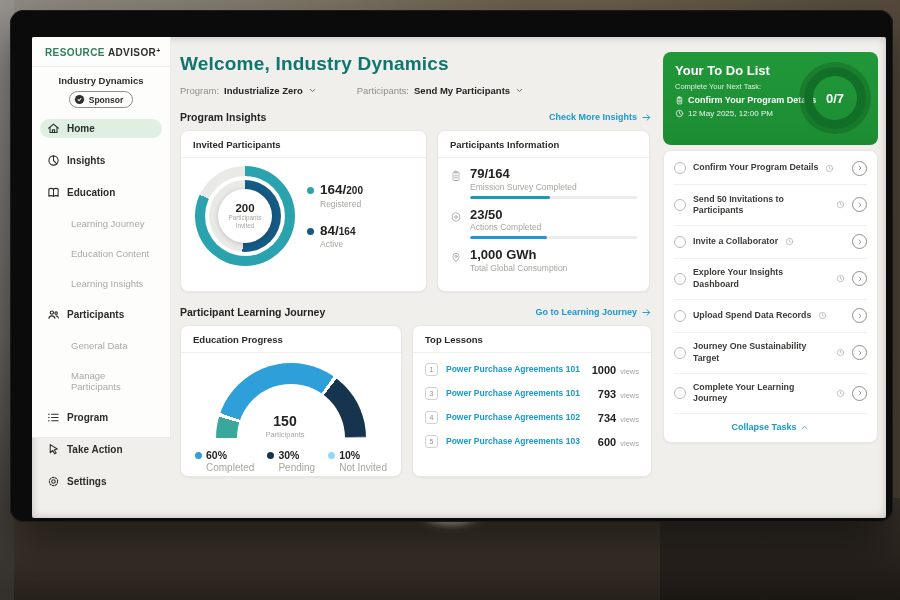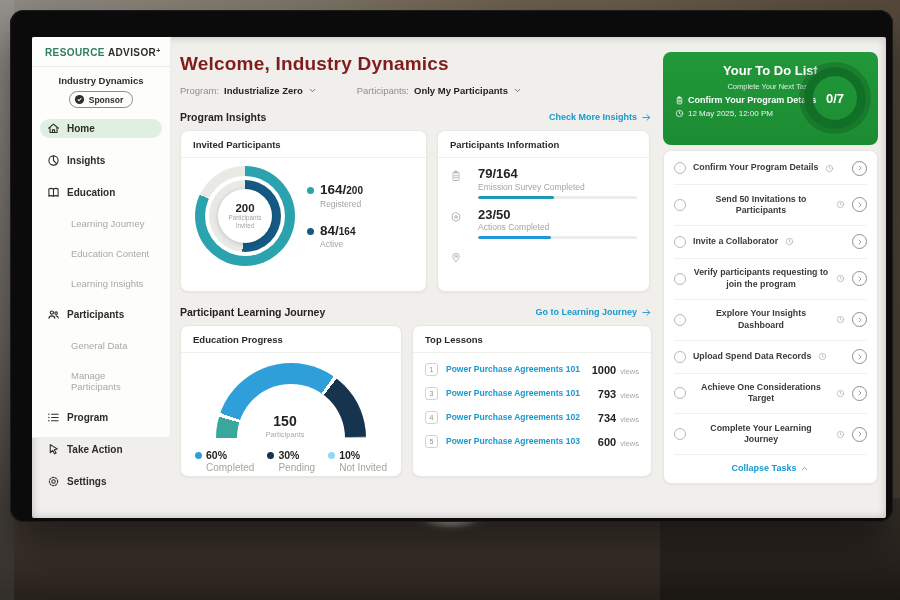--- a/index.html
+++ b/index.html
@@ -39,21 +39,21 @@
   .sponsor .sp-tx{font-size:8.5px;font-weight:600;color:#2d2d2b;}
   .nav{margin-top:11px;padding:0 8px;display:flex;flex-direction:column;gap:13px;}
   .nav-item{display:flex;align-items:center;gap:7px;padding:3px 7px;border-radius:14px;
     font-size:10px;font-weight:700;color:#2c2c2a;cursor:pointer;}
   .nav-item.active{background:#dff0e2;}
   .nav-item.sub{padding-left:31px;font-size:9.5px;font-weight:500;color:#a9a9a4;}
   .nav-icon{width:13px;height:13px;display:inline-flex;color:#2c2c2a;flex:none;}
   .nav-icon svg,.sp-ic svg{width:100%;height:100%;}
   
   .main{position:absolute;left:148px;top:0;width:472px;}
-  .welcome{margin-top:16px;font-size:19px;font-weight:800;color:#7f1d1d;letter-spacing:.2px;}
+  .welcome{margin-top:16px;font-size:19px;font-weight:800;color:#0f766e;letter-spacing:.2px;}
   .filters{margin-top:10px;display:flex;gap:40px;align-items:center;}
   .filter{display:flex;align-items:center;gap:5px;cursor:pointer;}
   .f-label{font-size:9.5px;color:#8f8f8a;}
   .f-value{font-size:9.5px;font-weight:800;color:#232321;}
   .f-chev{width:9px;height:9px;color:#4a4a46;display:inline-flex;}
   .f-chev svg{width:100%;height:100%;}
   .sect-row{display:flex;justify-content:space-between;align-items:center;}
   .sect-row.first{margin-top:15px;}
   .sect-row.second{margin-top:14px;}
   .sect-title{font-size:10.5px;font-weight:800;color:#242422;}
@@ -77,21 +77,21 @@
   .d-lab{font-size:6.3px;color:#a5a5a0;width:42px;line-height:1.2;}
   .legA{display:flex;flex-direction:column;gap:15px;}
   .legA-item{display:flex;align-items:flex-start;gap:6px;}
   .dot{width:7px;height:7px;border-radius:50%;flex:none;margin-top:4px;}
   .lg-val{font-size:13.5px;font-weight:800;color:#232321;line-height:1;}
   .lg-den{font-size:10px;}
   .lg-lab{font-size:8.5px;color:#a5a5a0;margin-top:2px;}
   
   .cardB{width:213px;height:162px;}
   .cardB-body{padding:9px 12px 4px;}
-  .stat{display:flex;gap:16px;margin-bottom:9px;}
+  .stat{display:flex;gap:8px;margin-bottom:9px;}
   .stat-ic{width:12px;height:12px;color:#b5b5b0;flex:none;margin-top:3px;display:inline-flex;}
   .stat-ic svg{width:100%;height:100%;}
   .stat-main{flex:1;}
   .stat-val{font-size:13px;font-weight:800;color:#232321;line-height:1.05;}
   .stat-lab{font-size:8.5px;color:#a5a5a0;margin-top:1px;}
   .bar{margin-top:4px;height:3px;border-radius:2px;background:#ececea;overflow:hidden;}
   .bar-fill{height:100%;border-radius:2px;}
   
   .cardC{width:222px;height:152px;}
   .gauge-wrap{position:relative;width:150px;height:76px;margin:10px auto 0;overflow:hidden;}
@@ -110,21 +110,21 @@
   .cardD-body{padding:4px 12px 0;}
   .lesson-row{display:flex;align-items:center;gap:8px;height:24px;}
   .lesson-rank{width:13px;height:13px;border:1px solid #d2d2cf;border-radius:3px;flex:none;
     display:flex;align-items:center;justify-content:center;font-size:7px;color:#8f8f8a;}
   .lesson-title{flex:1;font-size:8.5px;font-weight:600;color:#1899cf;text-decoration:none;
     white-space:nowrap;overflow:hidden;cursor:pointer;}
   .lesson-views{white-space:nowrap;}
   .lv-num{font-size:11px;font-weight:800;color:#232321;}
   .lv-suf{font-size:7.5px;color:#a5a5a0;font-style:normal;margin-left:2px;}
   
-  .rightcol{position:absolute;left:631px;top:0;width:215px;text-align:center;}
+  .rightcol{position:absolute;left:631px;top:0;width:215px;}
   .todo-panel{position:relative;margin-top:15px;height:93px;border-radius:8px;
     background:linear-gradient(180deg,#21983a 0%,#1c8c32 100%);color:#fff;padding:11px 12px;}
   .td-title{font-size:13px;font-weight:800;}
   .td-sub{font-size:7.5px;color:rgba(255,255,255,.85);margin-top:4px;}
   .td-row{display:flex;align-items:center;gap:4px;margin-top:4px;}
   .td-ic{width:9px;height:9px;display:inline-flex;color:#fff;flex:none;}
   .td-ic svg{width:100%;height:100%;}
   .td-task{font-size:9px;font-weight:700;}
   .td-time{font-size:8px;color:rgba(255,255,255,.92);}
   .td-ring{position:absolute;right:12px;top:15px;width:62px;height:62px;border-radius:50%;
@@ -272,21 +272,21 @@
           <span class="f-label">Program:</span>
           <span class="f-value">Industrialize Zero</span>
           <span class="f-chev">
               <svg viewBox="0 0 24 24" fill="none" stroke="currentColor" stroke-width="2" stroke-linecap="round" stroke-linejoin="round">
                 <path d="m6 9 6 6 6-6"></path>
               </svg>
             </span>
         </div>
         <div class="filter">
           <span class="f-label">Participants:</span>
-          <span class="f-value">Only My Participants</span>
+          <span class="f-value">Send My Participants</span>
           <span class="f-chev">
               <svg viewBox="0 0 24 24" fill="none" stroke="currentColor" stroke-width="2" stroke-linecap="round" stroke-linejoin="round">
                 <path d="m6 9 6 6 6-6"></path>
               </svg>
             </span>
         </div>
       </div>
 
       <div class="sect-row first">
         <span class="sect-title">Program Insights</span>
@@ -368,20 +368,25 @@
                   </div>
     </div>
   </div>
               <div class="stat">
     <span class="stat-ic">
                   <svg viewBox="0 0 24 24" fill="none" stroke="currentColor" stroke-width="2" stroke-linecap="round" stroke-linejoin="round">
                     <path d="M12 21c-4-3.8-6.3-7-6.3-10A6.3 6.3 0 0 1 18.3 11c0 3-2.3 6.2-6.3 10Z"></path>
                     <circle cx="12" cy="10.8" r="2.2"></circle>
                   </svg>
                 </span>
+    <div class="stat-main">
+      <div class="stat-val">1,000 GWh</div>
+      <div class="stat-lab">Total Global Consumption</div>
+
+    </div>
   </div>
             </div>
         </div>
       </div>
 
       <div class="sect-row second">
         <span class="sect-title">Participant Learning Journey</span>
         <span class="sect-link">
           <span>Go to Learning Journey</span>
           <span class="lk-ar">
@@ -528,35 +533,20 @@
                 </svg>
               </span>
     <span class="task-go">
                 <svg viewBox="0 0 24 24" fill="none" stroke="currentColor" stroke-width="2" stroke-linecap="round" stroke-linejoin="round">
                   <path d="m9 6 6 6-6 6"></path>
                 </svg>
               </span>
   </div>
             <div class="task-row">
     <span class="task-check"></span>
-    <span class="task-label">Verify participants requesting to join the program</span>
-    <span class="task-clock">
-                <svg viewBox="0 0 24 24" fill="none" stroke="currentColor" stroke-width="2" stroke-linecap="round" stroke-linejoin="round">
-                  <circle cx="12" cy="12" r="8.5"></circle>
-                  <path d="M12 7.5V12l3 2"></path>
-                </svg>
-              </span>
-    <span class="task-go">
-                <svg viewBox="0 0 24 24" fill="none" stroke="currentColor" stroke-width="2" stroke-linecap="round" stroke-linejoin="round">
-                  <path d="m9 6 6 6-6 6"></path>
-                </svg>
-              </span>
-  </div>
-            <div class="task-row">
-    <span class="task-check"></span>
     <span class="task-label">Explore Your Insights Dashboard</span>
     <span class="task-clock">
                 <svg viewBox="0 0 24 24" fill="none" stroke="currentColor" stroke-width="2" stroke-linecap="round" stroke-linejoin="round">
                   <circle cx="12" cy="12" r="8.5"></circle>
                   <path d="M12 7.5V12l3 2"></path>
                 </svg>
               </span>
     <span class="task-go">
                 <svg viewBox="0 0 24 24" fill="none" stroke="currentColor" stroke-width="2" stroke-linecap="round" stroke-linejoin="round">
                   <path d="m9 6 6 6-6 6"></path>
@@ -573,21 +563,21 @@
                 </svg>
               </span>
     <span class="task-go">
                 <svg viewBox="0 0 24 24" fill="none" stroke="currentColor" stroke-width="2" stroke-linecap="round" stroke-linejoin="round">
                   <path d="m9 6 6 6-6 6"></path>
                 </svg>
               </span>
   </div>
             <div class="task-row">
     <span class="task-check"></span>
-    <span class="task-label">Achieve One Considerations Target</span>
+    <span class="task-label">Journey One Sustainability Target</span>
     <span class="task-clock">
                 <svg viewBox="0 0 24 24" fill="none" stroke="currentColor" stroke-width="2" stroke-linecap="round" stroke-linejoin="round">
                   <circle cx="12" cy="12" r="8.5"></circle>
                   <path d="M12 7.5V12l3 2"></path>
                 </svg>
               </span>
     <span class="task-go">
                 <svg viewBox="0 0 24 24" fill="none" stroke="currentColor" stroke-width="2" stroke-linecap="round" stroke-linejoin="round">
                   <path d="m9 6 6 6-6 6"></path>
                 </svg>

